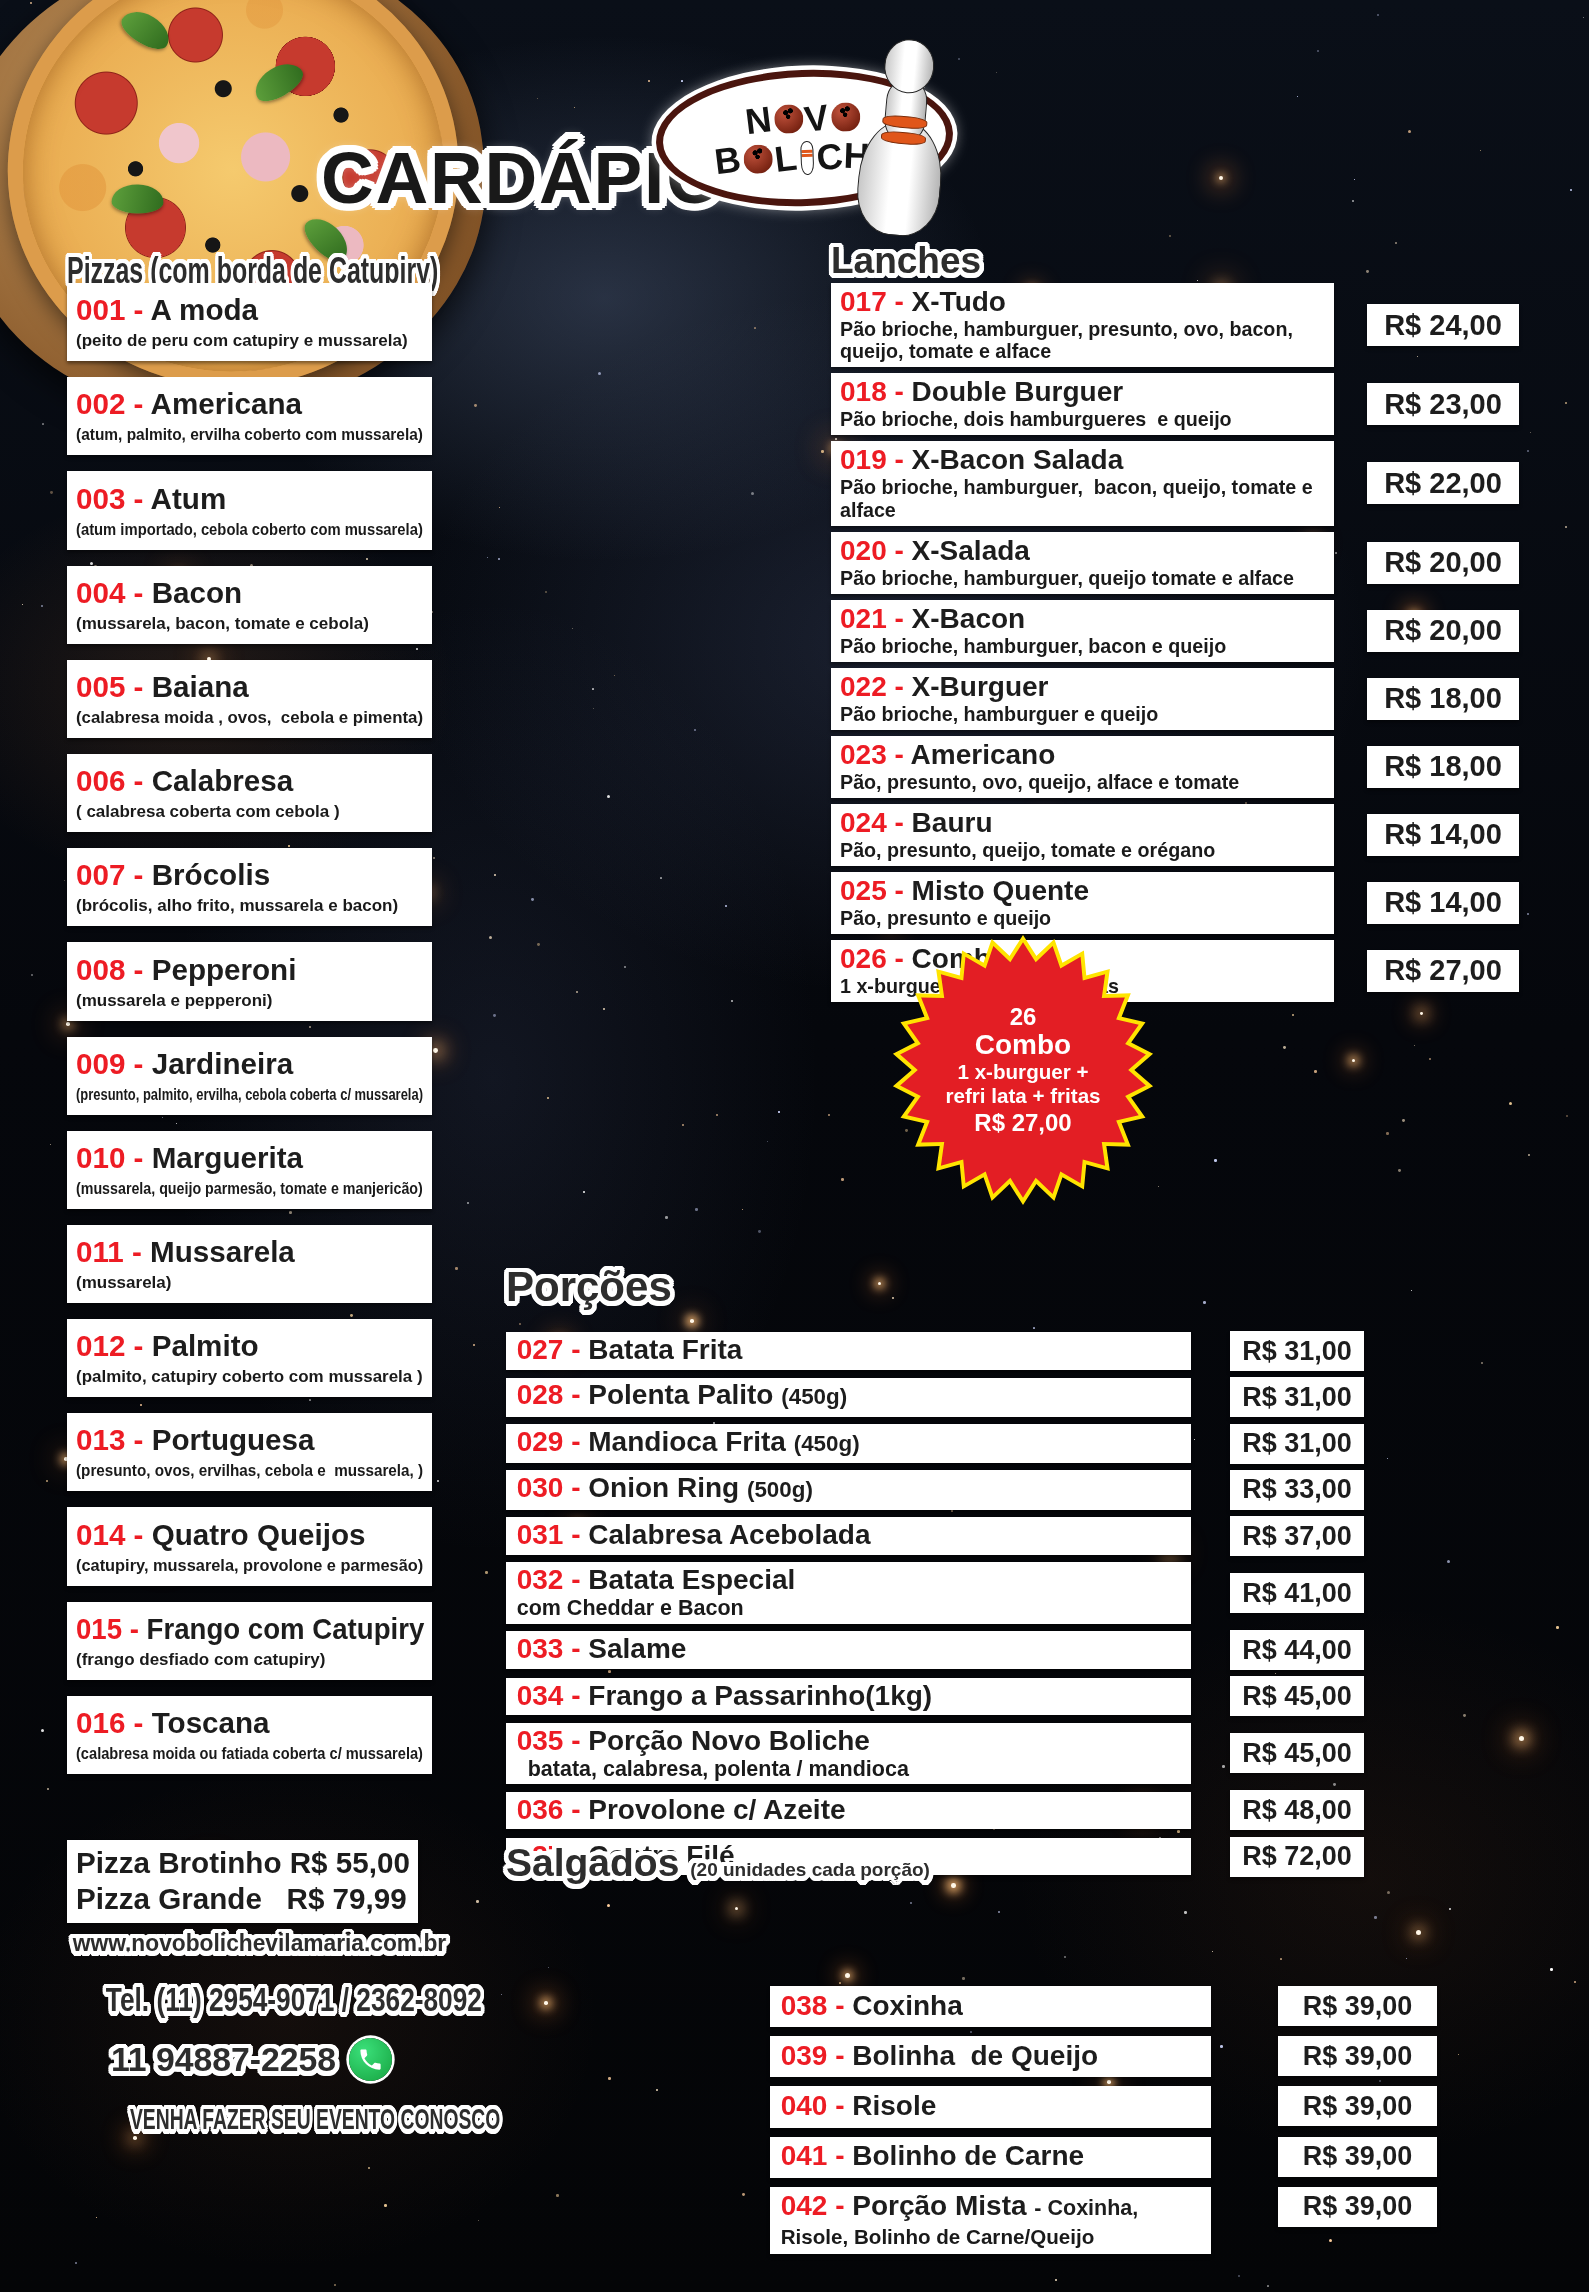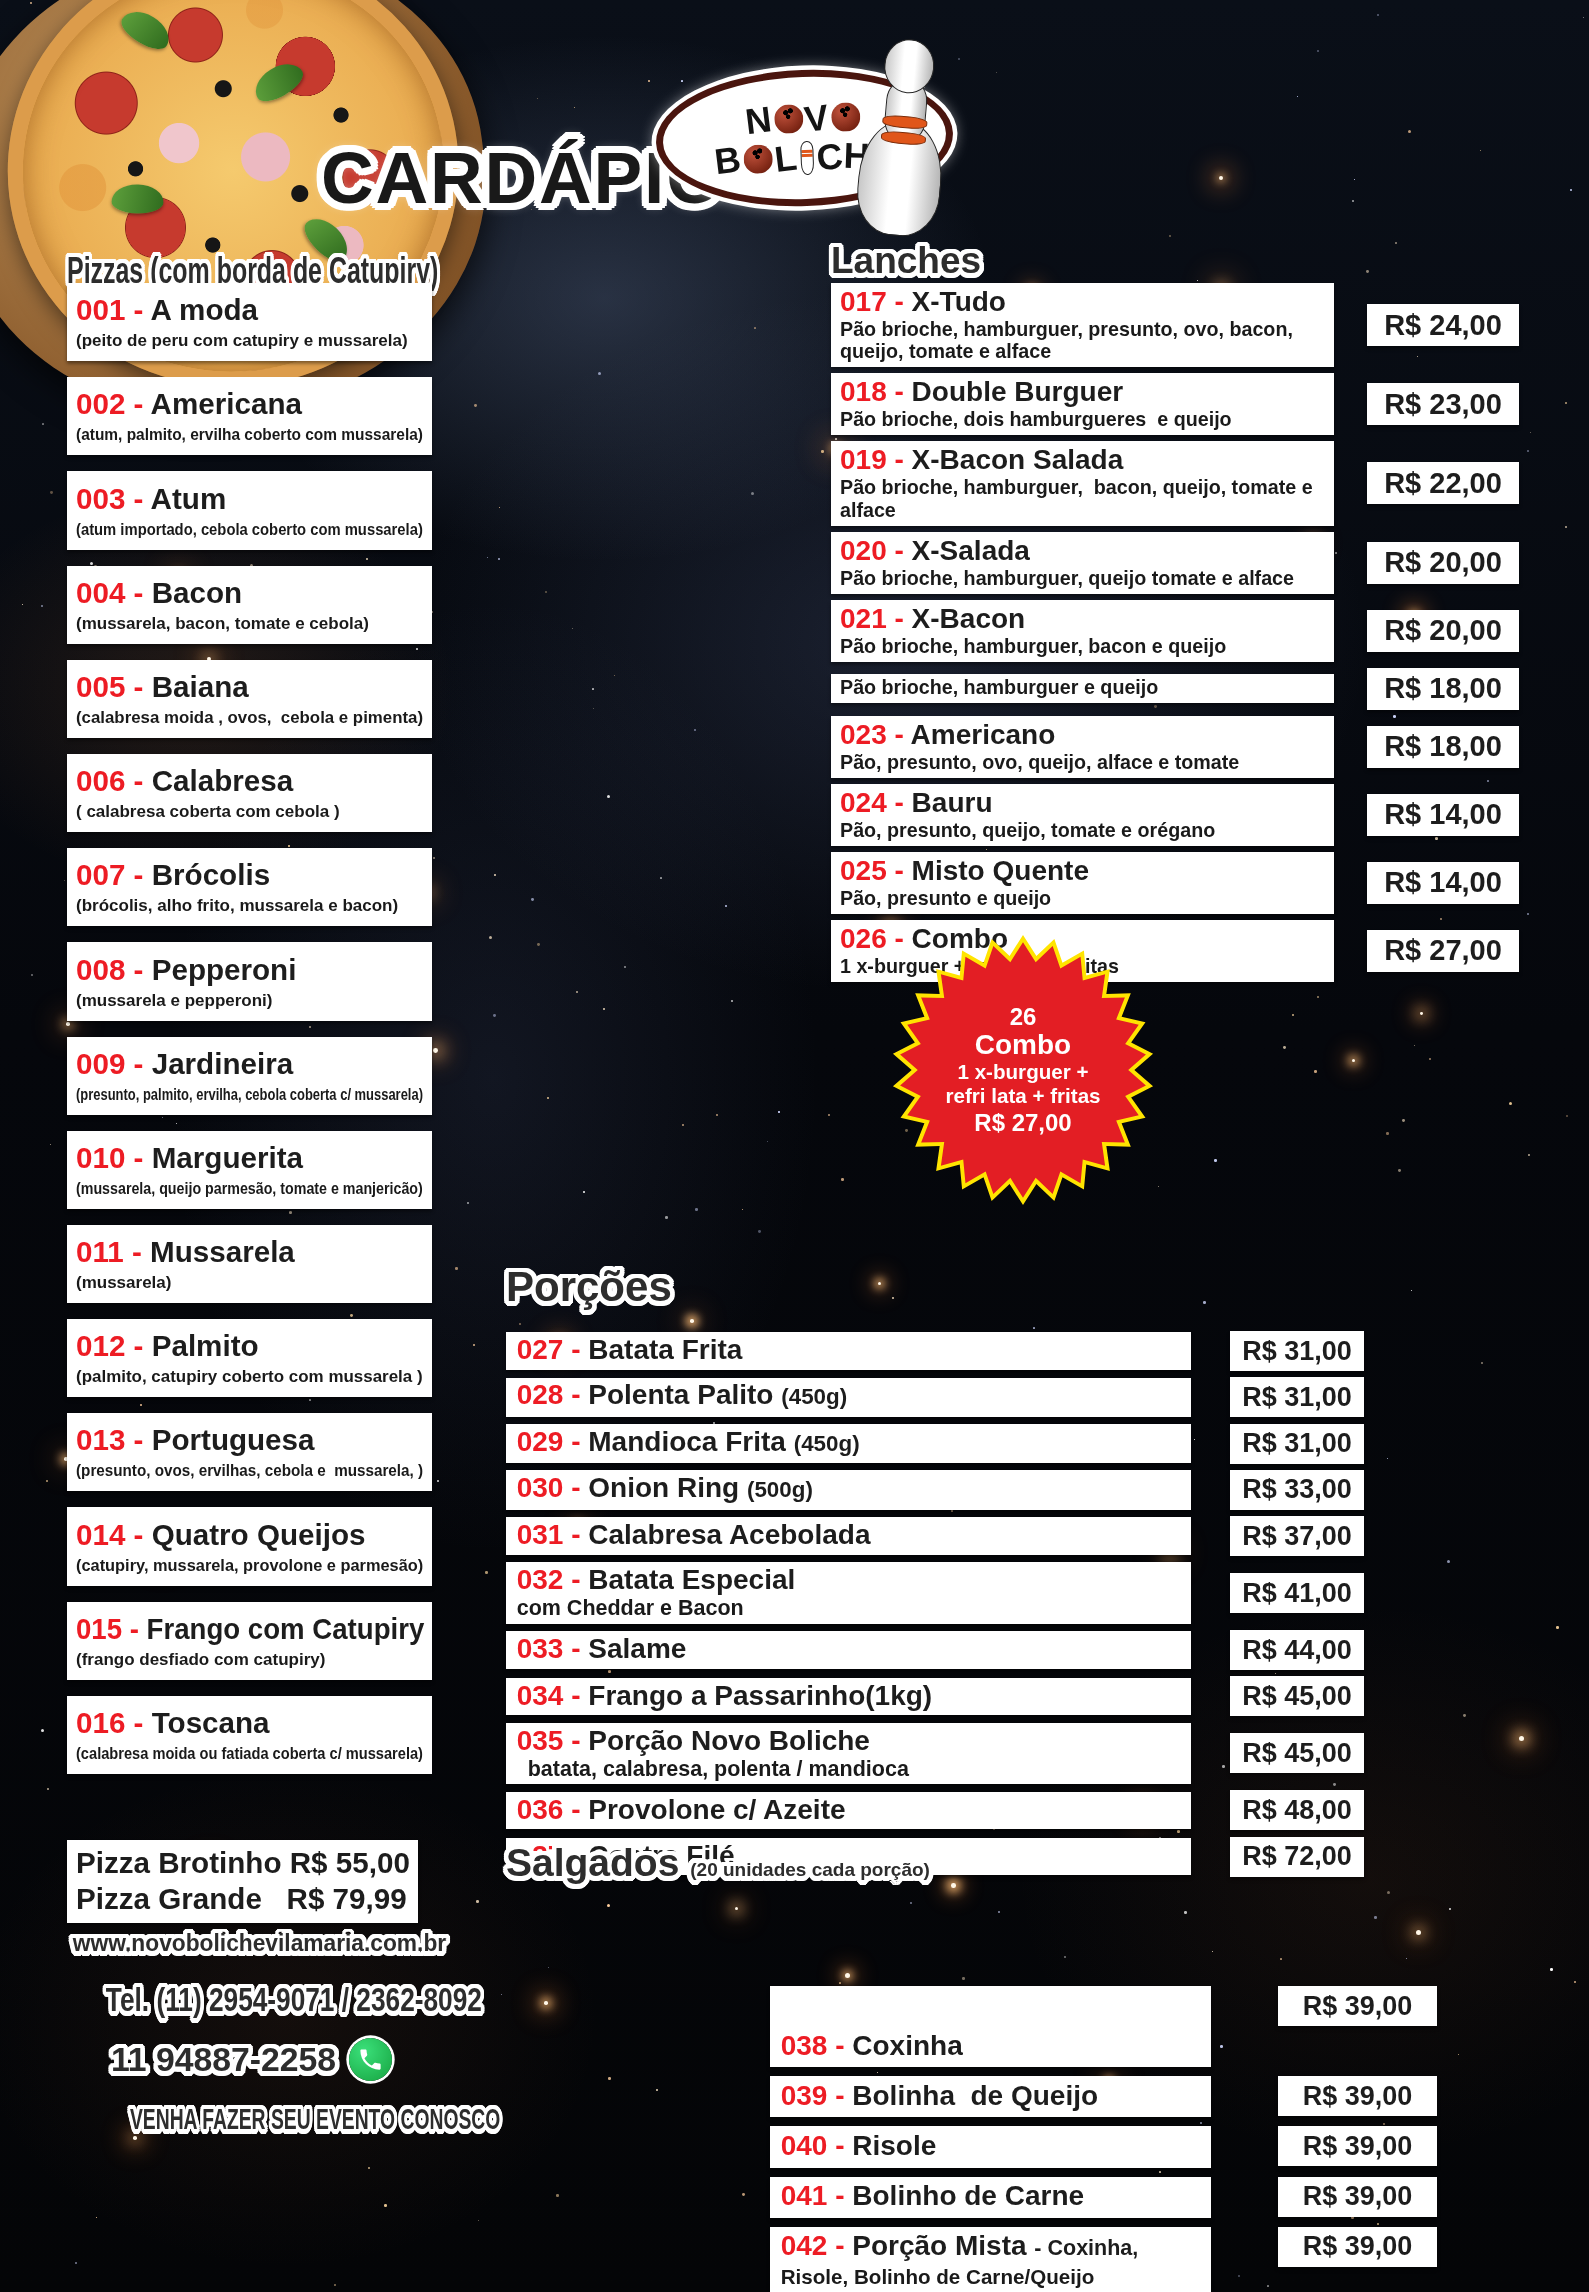--- a/index.html
+++ b/index.html
@@ -628,20 +628,21 @@
     </div>
     <div class="lrow">
       <div class="lbox">
         <div class="ttl fit fit-l" style="white-space: pre;"><span class="num">021 -</span> <span class="nm">X-Bacon</span></div>
         <div class="dsc2">Pão brioche, hamburguer, bacon e queijo</div>
       </div>
       <div class="price fit fit-c" style="white-space: pre;">R$ 20,00</div>
     </div>
     <div class="lrow">
       <div class="lbox">
+        <div class="ttl fit fit-l" style="white-space: pre;"><span class="num">022 -</span> <span class="nm">X-Burguer</span></div>
         <div class="dsc2">Pão brioche, hamburguer e queijo</div>
       </div>
       <div class="price fit fit-c" style="white-space: pre;">R$ 18,00</div>
     </div>
     <div class="lrow">
       <div class="lbox">
         <div class="ttl fit fit-l" style="white-space: pre;"><span class="num">023 -</span> <span class="nm">Americano</span></div>
         <div class="dsc2">Pão, presunto, ovo, queijo, alface e tomate</div>
       </div>
       <div class="price fit fit-c" style="white-space: pre;">R$ 18,00</div>
@@ -761,21 +762,21 @@
       </div>
       <div class="price pprice fit fit-c" style="white-space: pre;">R$ 72,00</div>
     </div>
   </div>
 
 <div class="sec-head salgados-head"><span class="outl">Salgados </span><span class="outl head-sfx">(20 unidades cada porção)</span></div>
 <div class="sg-list">
 
 <div class="srow">
       <div class="sbox">
-        <div class="ttl fit fit-l" style="white-space: pre; margin-top: 40px;"><span class="num">038 -</span> <span class="nm">Coxinha</span> </div>
+        <div class="ttl fit fit-l" style="white-space: pre;"><span class="num">038 -</span> <span class="nm">Coxinha</span> </div>
 
       </div>
       <div class="price sprice fit fit-c" style="white-space: pre;">R$ 39,00</div>
     </div>
     <div class="srow">
       <div class="sbox">
         <div class="ttl fit fit-l" style="white-space: pre;"><span class="num">039 -</span> <span class="nm">Bolinha  de Queijo</span> </div>
 
       </div>
       <div class="price sprice fit fit-c" style="white-space: pre;">R$ 39,00</div>

